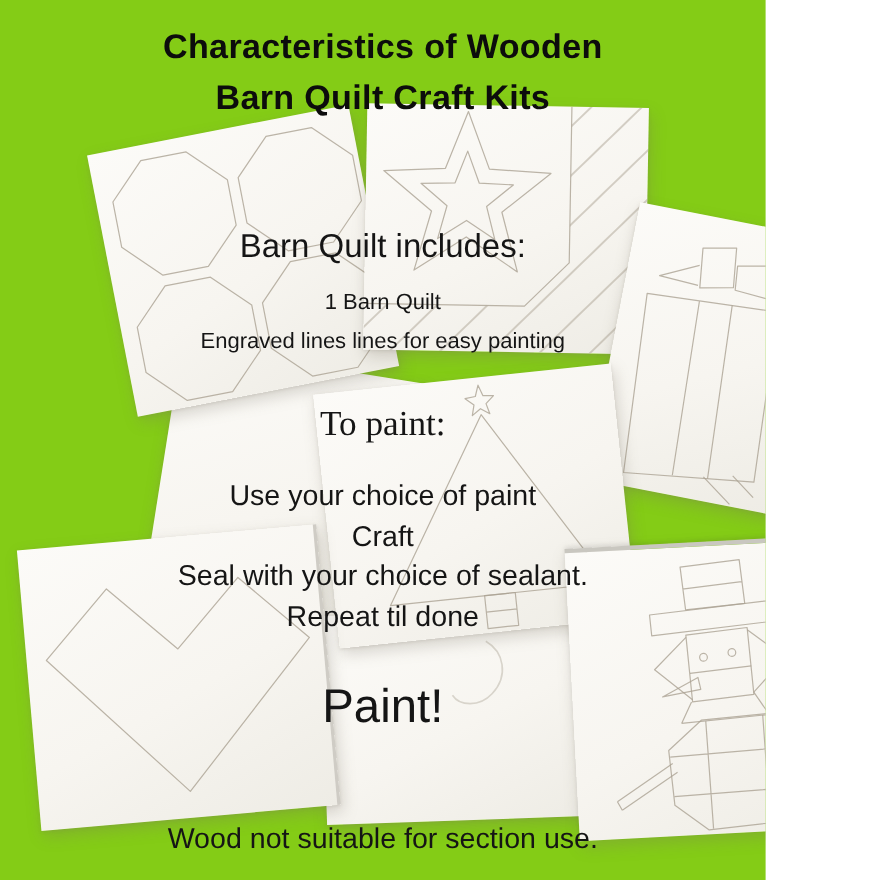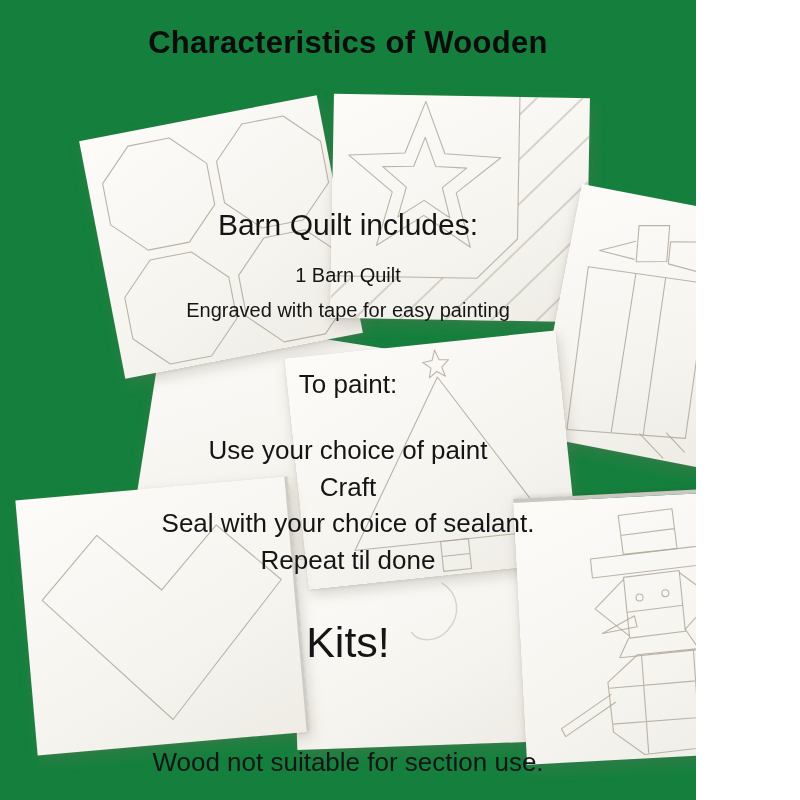--- a/index.html
+++ b/index.html
@@ -1,33 +1,33 @@
 <!DOCTYPE html>
 <html><head>
 <meta charset="utf-8">
 <style>
   html,body{margin:0;padding:0;}
   .canvas{
     position:relative;width:696px;height:800px;overflow:hidden;
     background:radial-gradient(ellipse at 50% 38%, #f7f5f1 0%, #f2f0ea 60%, #ecean #ebe9e2 100%);
-    background-color:#15803d;
+    background-color:#84cc16;
     font-family:"Liberation Sans","DejaVu Sans",sans-serif;
   }
   .tile{
     position:absolute;
     background:linear-gradient(155deg,#fcfbf8 0%,#f7f5f0 55%,#eeece5 100%);
     box-shadow:2px 6px 14px rgba(122,115,100,0.28), 0 1px 3px rgba(122,115,100,0.18);
   }
   .tile svg{display:block;width:100%;height:100%;}
   .eng{stroke:#aba293;stroke-width:1.1;fill:none;stroke-linejoin:round;stroke-opacity:0.8;}
   .txt{position:absolute;left:0;width:100%;text-align:center;color:#151515;z-index:20;}
   .title{top:20px;font-size:31px;font-weight:700;line-height:46px;color:#0c0c0c;letter-spacing:0.3px;}
   .includes-heading{top:200px;font-size:30px;font-weight:400;line-height:50px;}
   .includes-items{top:258px;font-size:20px;line-height:35px;}
-  .paint-heading{top:368px;font-size:26px;line-height:32px;}
+  .paint-heading{top:368px;font-size:32px;line-height:32px;font-family:Liberation Serif, serif;}
   .paint-steps{top:404px;font-size:26px;line-height:36.5px;margin-top:28px;}
   .closing{top:616px;font-size:43px;line-height:52px;}
   .footer{top:746px;font-size:26px;line-height:32px;}
 </style>
 </head>
 <body>
 
 <div class="canvas">
 
   <div class="tile" style="left:146px;top:330px;width:225px;height:230px;transform:rotate(9deg);"></div>
@@ -117,35 +117,36 @@
       <path class="eng" d="M108,139 L98,158 M165,133 L178,154 M98,158 L178,154"></path>
       <path class="eng" d="M116,156 L178,153 L206,178 L209,226 L180,252 L118,256 L88,232 L85,182 Z"></path>
       <path class="eng" d="M120,157 L122,255 M172,154 L174,253 M86,188 L208,184 M88,224 L208,221"></path>
       <path class="eng" d="M88,194 L36,226 M92,202 L40,234 M36,226 L40,234"></path>
       <path class="eng" d="M206,182 L242,164 L244,170 L208,188 Z"></path>
     </svg>
   </div>
 
   <div class="txt title">
     <div>Characteristics of Wooden</div>
+    <div>Barn Quilt Craft Kits</div>
   </div>
 
   <div class="txt includes-heading">Barn Quilt includes:</div>
 
   <div class="txt includes-items">
     <div>1 Barn Quilt</div>
-    <div>Engraved with tape for easy painting</div>
+    <div>Engraved lines lines for easy painting</div>
   </div>
 
   <div class="txt paint-heading">To paint:</div>
 
   <div class="txt paint-steps">
     <div>Use your choice of paint</div>
     <div>Craft</div>
     <div>Seal with your choice of sealant.</div>
     <div>Repeat til done</div>
   </div>
 
-  <div class="txt closing">Kits!</div>
+  <div class="txt closing">Paint!</div>
 
   <div class="txt footer">Wood not suitable for section use.</div>
 
 </div>
 
 </body></html>

